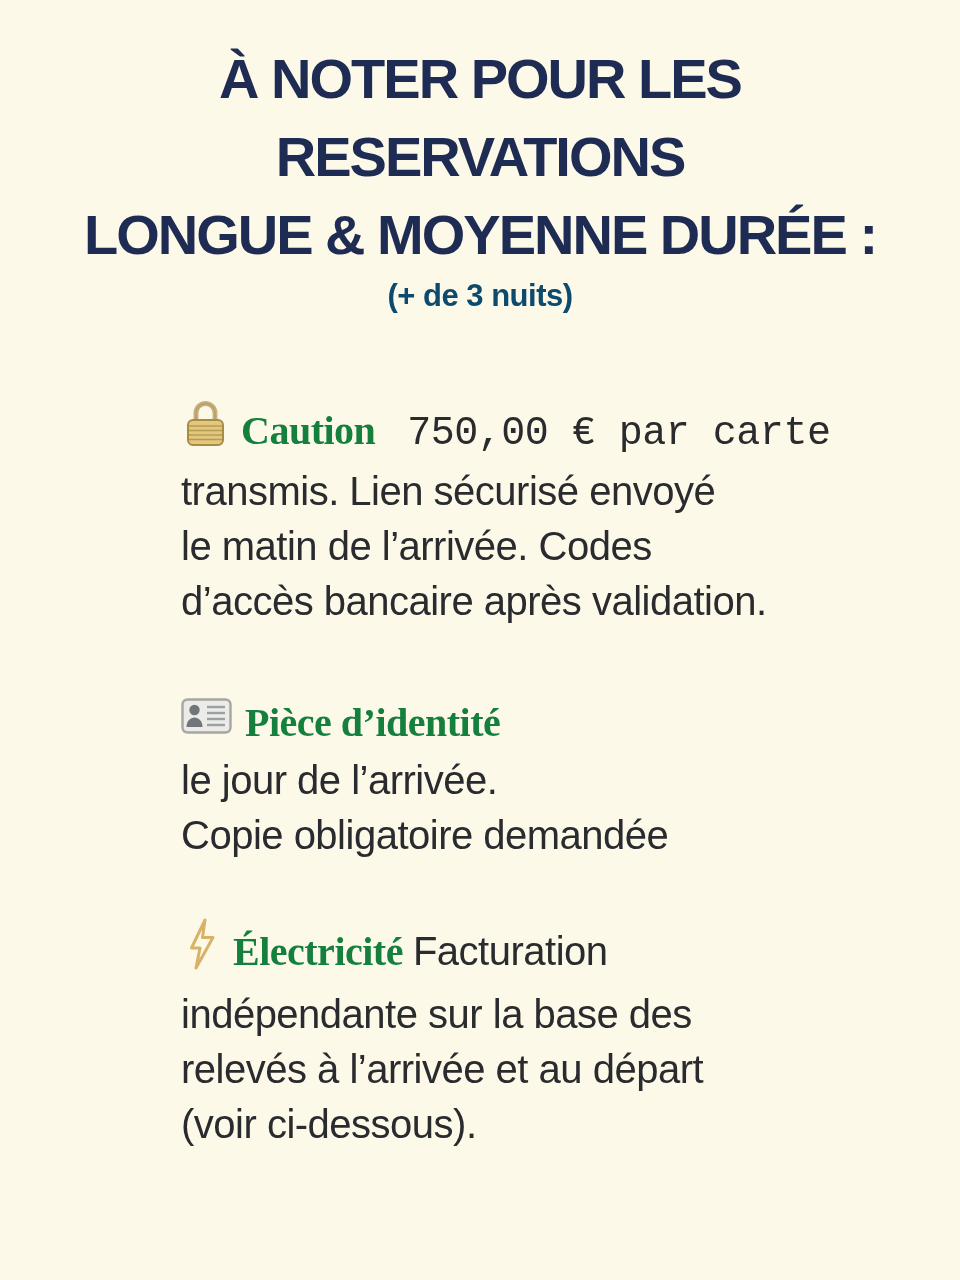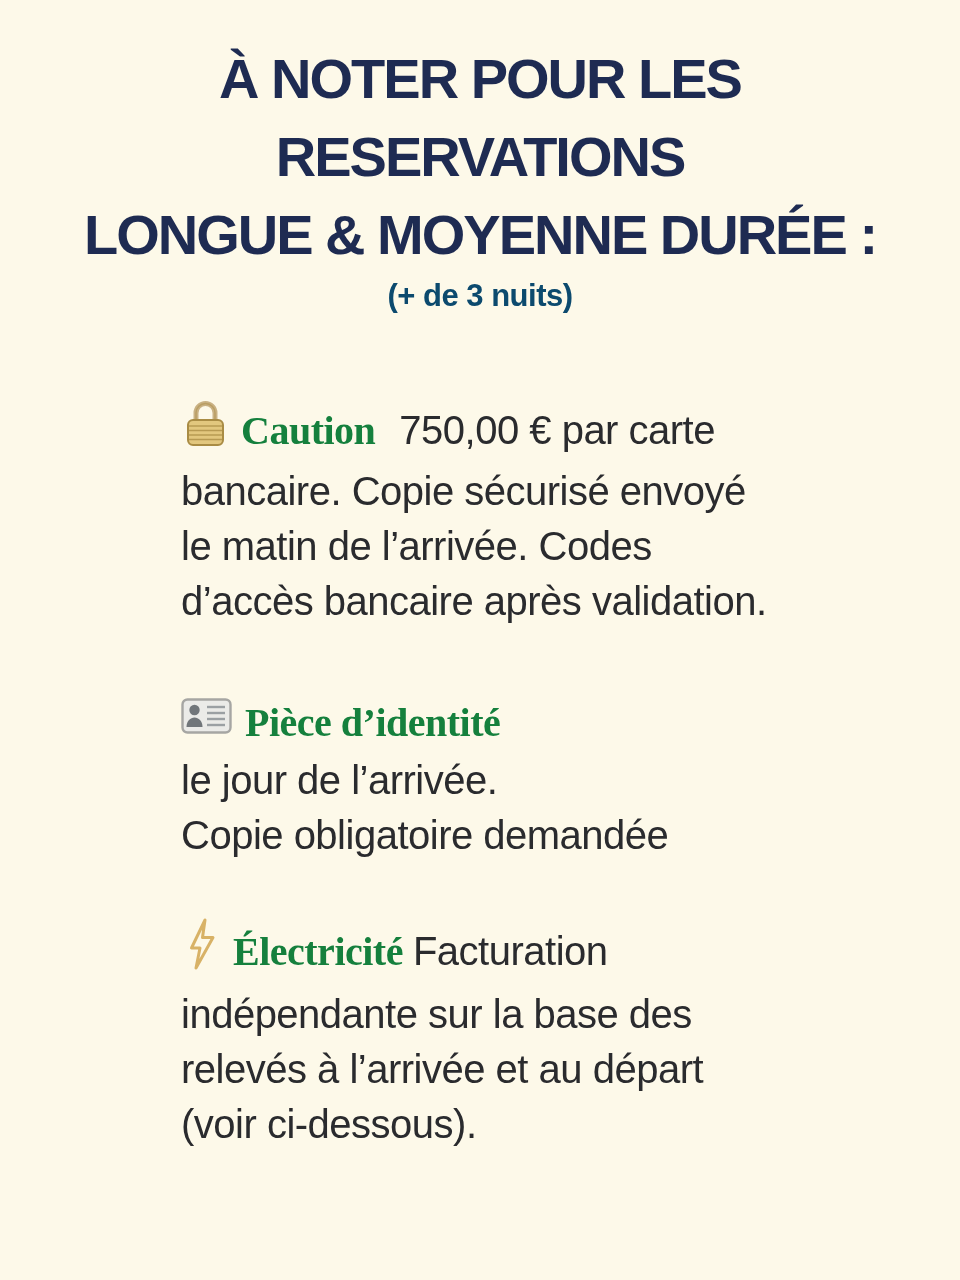--- a/index.html
+++ b/index.html
@@ -49,21 +49,21 @@
   .note-caution { margin-top: 88px; }
   .note-id      { margin-top: 66px; }
   .note-elec    { margin-top: 58px; }
   .line { white-space: nowrap; }
   .hd {
     font-weight: 700;
     color: #15803d;
     font-family: Liberation Serif, serif;
   }
   .rest { margin-left: 10px; }
-  .rest-wide { margin-left: 24px; }
+  .rest-wide { margin-left: 32px; font-family: Liberation Mono, monospace; }
   .icon {
     display: inline-block;
     vertical-align: middle;
     position: relative;
     top: -3px;
   }
   .icon-lock  { margin-left: 4px; margin-right: 15px; }
   .icon-id    { margin-left: 0;   margin-right: 13px; top: -5px; }
   .icon-bolt  { margin-left: 7px; margin-right: 17px; }
 </style>
@@ -88,21 +88,21 @@
             <path d="M11 24 V14 a9.5 9.5 0 0 1 19 0 V24" fill="none" stroke="#C9B183" stroke-width="5"></path>
             <path d="M11 24 V14 a9.5 9.5 0 0 1 19 0 V24" fill="none" stroke="#A98C44" stroke-width="1.5" opacity="0.5"></path>
             <rect x="3" y="21" width="35" height="25" rx="5" fill="#E2C77E" stroke="#A98C44" stroke-width="2"></rect>
             <line x1="4" y1="27" x2="37" y2="27" stroke="#A98C44" stroke-width="1.6" opacity="0.75"></line>
             <line x1="4" y1="31.5" x2="37" y2="31.5" stroke="#A98C44" stroke-width="1.6" opacity="0.75"></line>
             <line x1="4" y1="36" x2="37" y2="36" stroke="#A98C44" stroke-width="1.6" opacity="0.75"></line>
             <line x1="4" y1="40.5" x2="37" y2="40.5" stroke="#A98C44" stroke-width="1.6" opacity="0.75"></line>
           </svg>
         </span><span class="hd">Caution</span><span class="rest rest-wide">750,00 € par carte</span>
       </div>
-      <div class="line">bancaire. Copie sécurisé envoyé</div>
+      <div class="line">transmis. Lien sécurisé envoyé</div>
       <div class="line">le matin de l’arrivée. Codes</div>
       <div class="line">d’accès bancaire après validation.</div>
     </section>
 
     <section class="note note-id">
       <div class="line">
         <span class="icon icon-id">
           <svg width="51" height="36" viewBox="0 0 51 36" aria-hidden="true">
             <rect x="1.5" y="1.5" width="48" height="33" rx="5" fill="#EBEBE8" stroke="#A6A6A3" stroke-width="2.4"></rect>
             <circle cx="13.5" cy="12" r="5.2" fill="#71767A"></circle>

